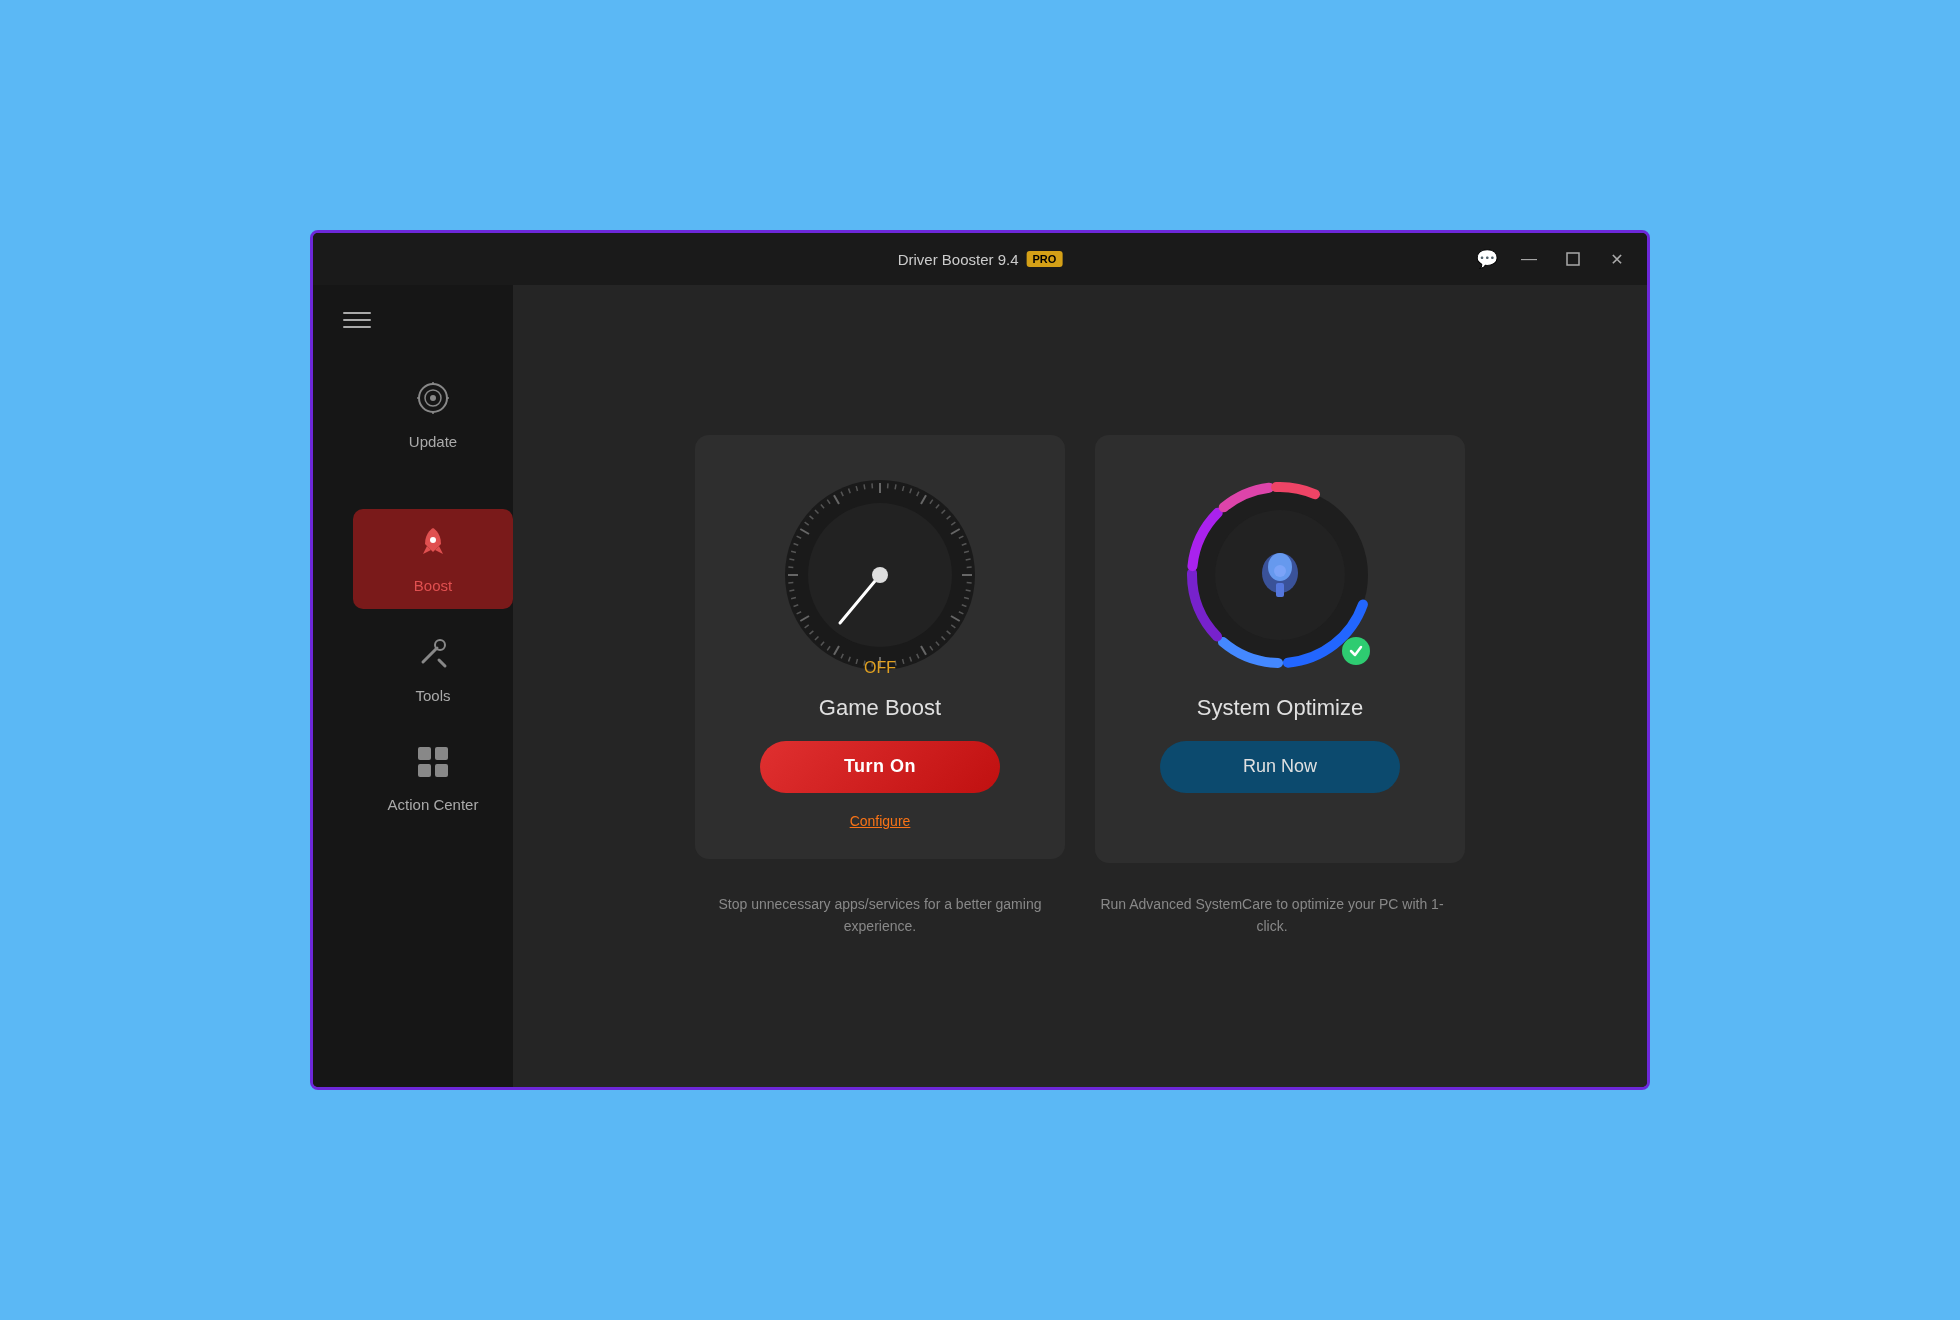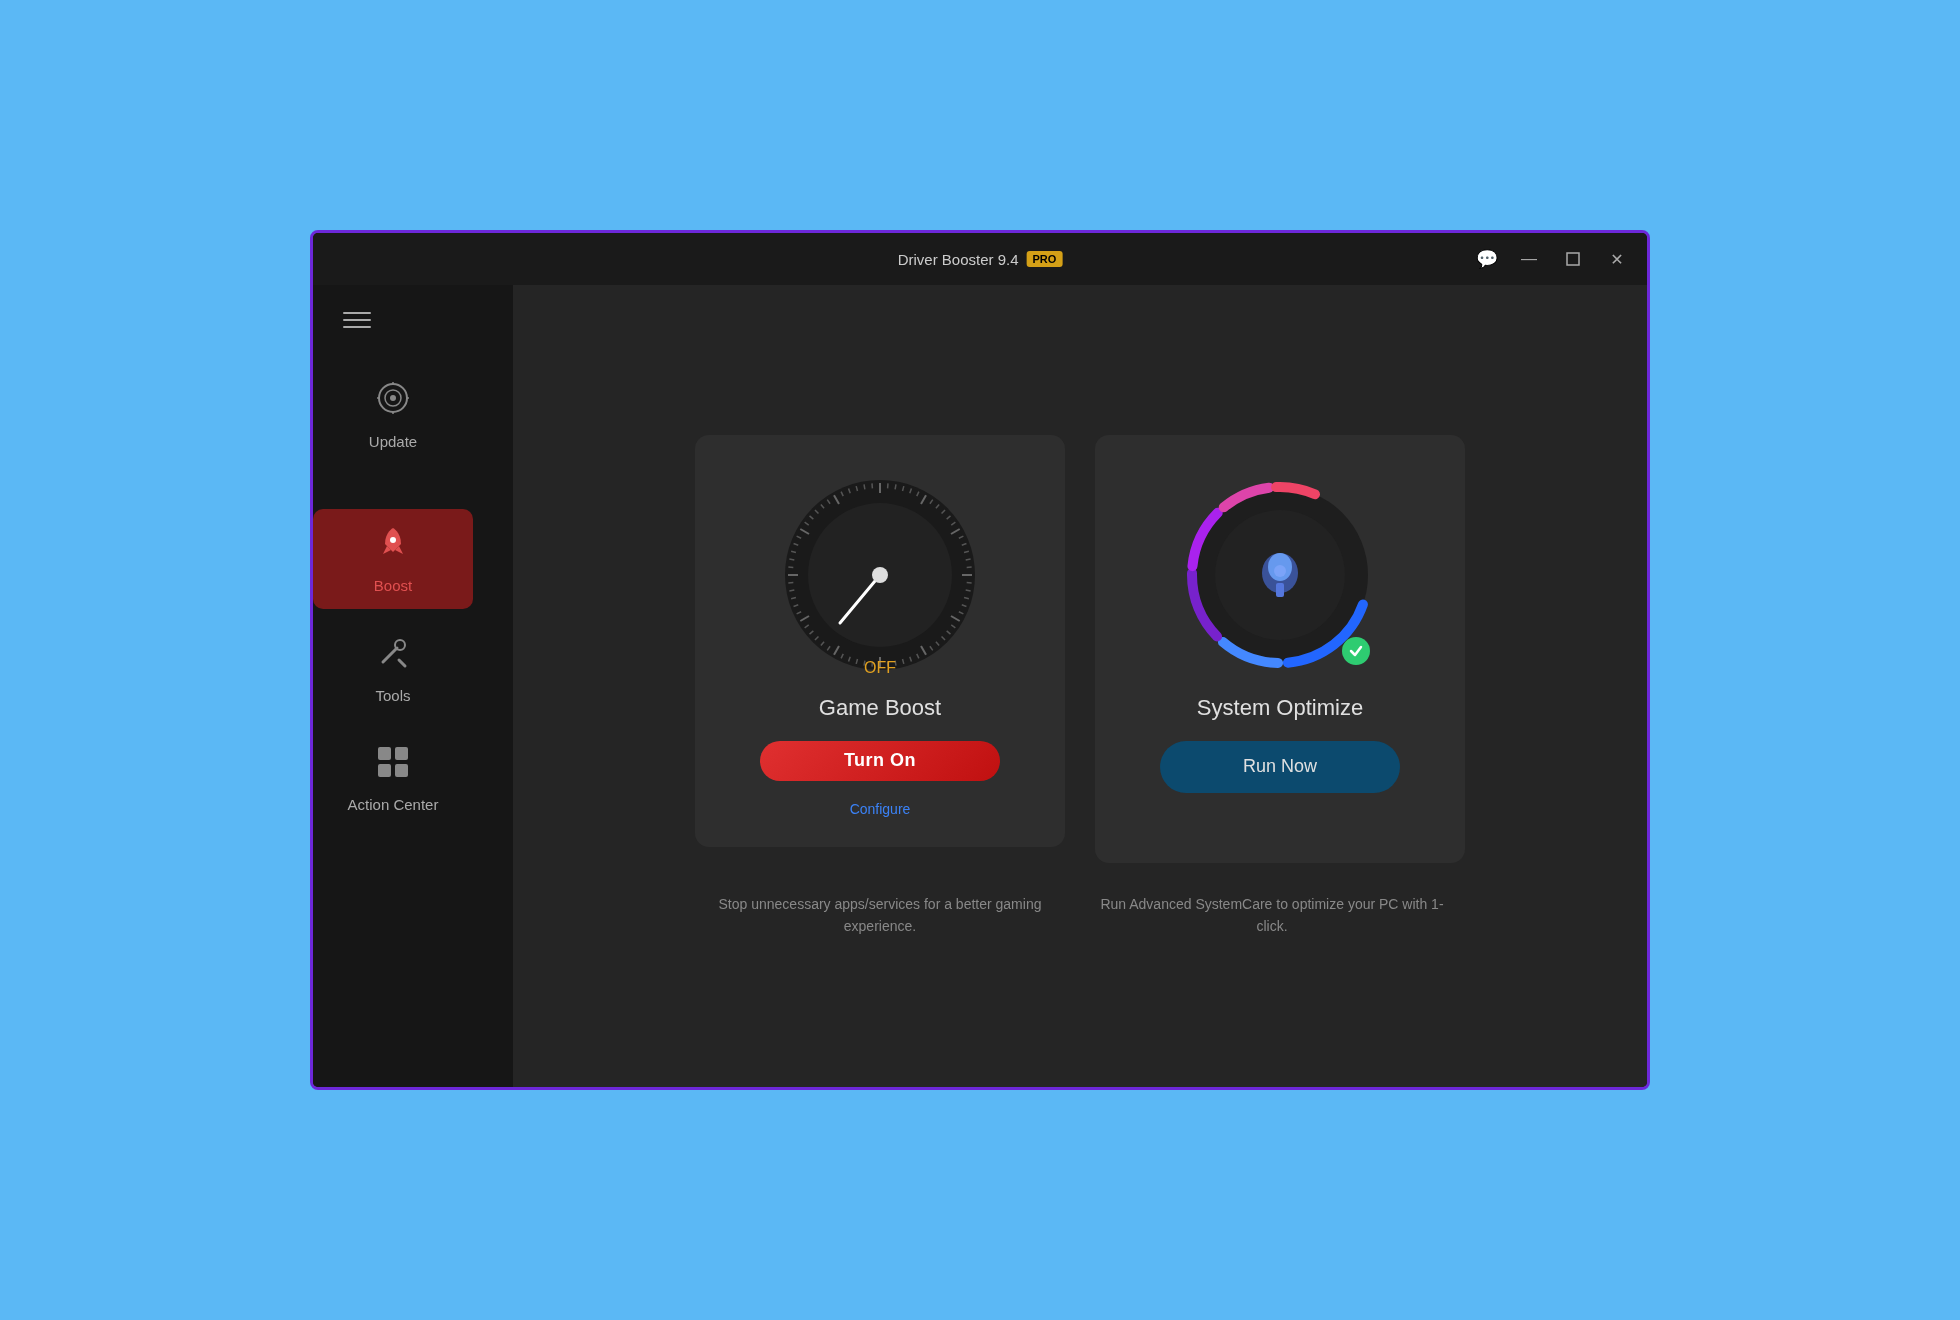--- a/index.html
+++ b/index.html
@@ -75,21 +75,21 @@
     .main {
       display: flex;
       flex: 1;
       overflow: hidden;
     }
     .sidebar {
       width: 200px;
       background: #161616;
       display: flex;
       flex-direction: column;
-      align-items: flex-start;
+      align-items: flex-end;
       padding-top: 20px;
       gap: 0;
     }
     .sidebar-menu-btn {
       width: 40px;
       height: 30px;
       display: flex;
       flex-direction: column;
       justify-content: center;
       gap: 5px;
@@ -220,21 +220,21 @@
       justify-content: center;
       z-index: 3;
     }
     .check-badge svg {
       width: 16px;
       height: 16px;
     }
     
     .btn-turn-on {
       width: 240px;
-      height: 40px;
+      height: 52px;
       background: linear-gradient(135deg, #e03030, #c01010);
       color: #fff;
       font-size: 18px;
       font-weight: 600;
       border: none;
       border-radius: 30px;
       cursor: pointer;
       letter-spacing: 0.5px;
     }
     .btn-run-now {
@@ -242,22 +242,23 @@
       height: 52px;
       background: #0c4a6e;
       color: #e0e0e0;
       font-size: 18px;
       font-weight: 500;
       border: none;
       border-radius: 30px;
       cursor: pointer;
     }
     .configure-link {
-      color: #3b82f6;
+      color: #f97316;
       font-size: 14px;
+      text-decoration: underline;
       cursor: pointer;
       background: none;
       border: none;
     }
     .bottom-descriptions {
       display: flex;
       gap: 22px;
       width: 770px;
     }
     .bottom-desc {

